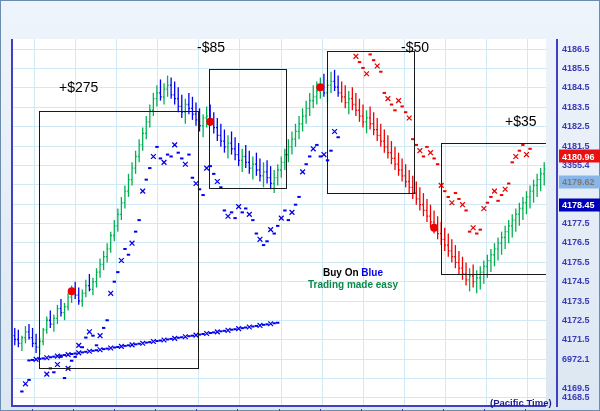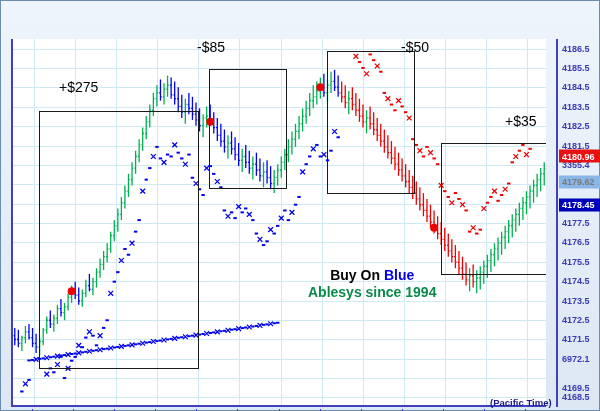--- a/index.html
+++ b/index.html
@@ -107,21 +107,21 @@
   .xtick { position: absolute; top: 0; width: 1px; height: 4px; background: #4040c0; }
   
   .tradebox { position: absolute; border: 1.5px solid #1a1a1a; }
   .plabel {
     position: absolute; font-size: 14px; color: #000;
     font-family: "Liberation Sans", sans-serif; white-space: nowrap;
   }
   
   .annot {
     position: absolute; text-align: center; line-height: 1.22;
-    font-size: 14px; font-weight: bold; white-space: nowrap;
+    font-size: 10px; font-weight: bold; white-space: nowrap;
   }
   .annot .l1 { color: #000; }
   .annot .l1 .kw-blue { color: #0000ee; }
   .annot .l2 { color: #000; }
   .annot .l2 .kw-red { color: #ee0000; }
   .annot .l3, .annot .l4 { color: #0a8a4a; }
   .pacific {
     position: absolute; font-size: 9.5px; font-weight: bold; color: #1b1b8f;
     white-space: nowrap;
   }
@@ -839,21 +839,21 @@
       <div class="tradebox" style="left:428px; top:104px; width:106px; height:132px;"></div>
     </div>
 
     <div class="plabel" style="left:48px; top:52px;">+$275</div>
     <div class="plabel" style="left:186px; top:12px;">-$85</div>
     <div class="plabel" style="left:390px; top:12px;">-$50</div>
     <div class="plabel" style="left:494px; top:86px;">+$35</div>
 
     <div class="annot" style="left:297px; top:240px;">
       <div class="l1"><span>Buy On </span><span class="kw-blue">Blue</span></div>
-      <div class="l4">Ablesys since 1994</div>
+      <div class="l3">Trading made easy</div>
     </div>
 
     <div class="pacific" style="left:479px; top:370px;">(Pacific Time)</div>
 
     <div class="yaxis" id="yaxis">
         <div class="ylab" style="top: 9.7px;">4186.5</div>
         <div class="ylab" style="top: 29.1px;">4185.5</div>
         <div class="ylab" style="top: 48.4px;">4184.5</div>
         <div class="ylab" style="top: 67.8px;">4183.5</div>
         <div class="ylab" style="top: 87.2px;">4182.5</div>

